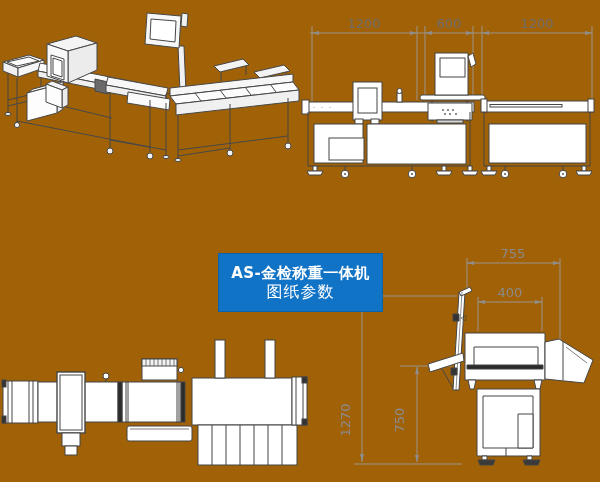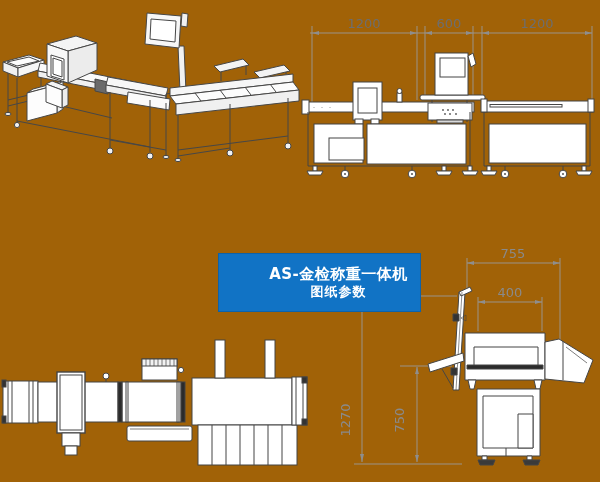--- a/index.html
+++ b/index.html
@@ -8,24 +8,23 @@
   .view{position:absolute;}
   #iso-view{left:0;top:0;}
   #side-view{left:300px;top:0;}
   #plan-view{left:0;top:330px;}
   #end-view{left:330px;top:230px;}
   .label-box{
     position:absolute;left:218px;top:253px;width:165px;height:59px;
     background:#1173c5;color:#ffffff;display:flex;flex-direction:column;
     align-items:center;justify-content:center;gap:3px;
     box-shadow:0 0 0 1px #0e62a8 inset;
-    padding-left:38px;
   }
   .label-box .title{font-size:15px;font-weight:bold;letter-spacing:0.5px;line-height:1;}
-  .label-box .subtitle{font-size:13px;font-weight:bold;letter-spacing:1px;line-height:1;}
+  .label-box .subtitle{font-size:16px;font-weight:normal;letter-spacing:1px;line-height:1;}
   svg text{font-family:"DejaVu Sans",sans-serif;}
   .dimtxt{fill:#6e6e6e;font-size:13px;}
   .dimtxt2{fill:#8a8a8a;font-size:13px;}
 </style>
 </head>
 <body>
 
 <div class="page">
 
   <svg id="iso-view" class="view" width="300" height="185" viewBox="0 0 300 185">

